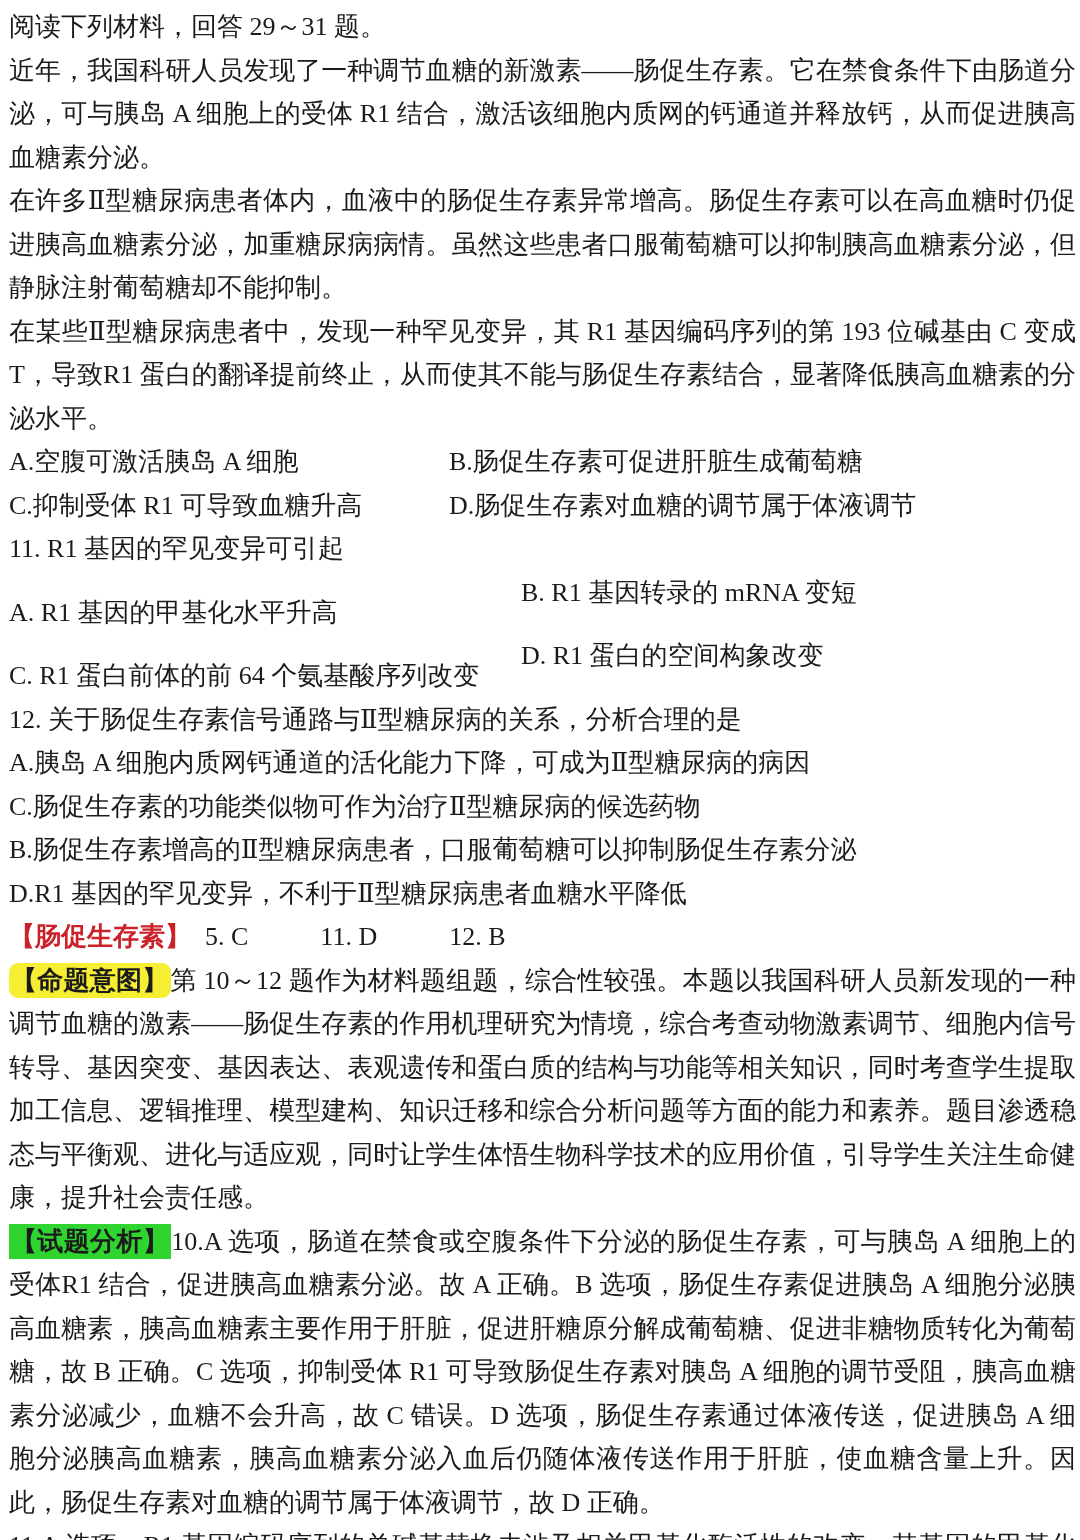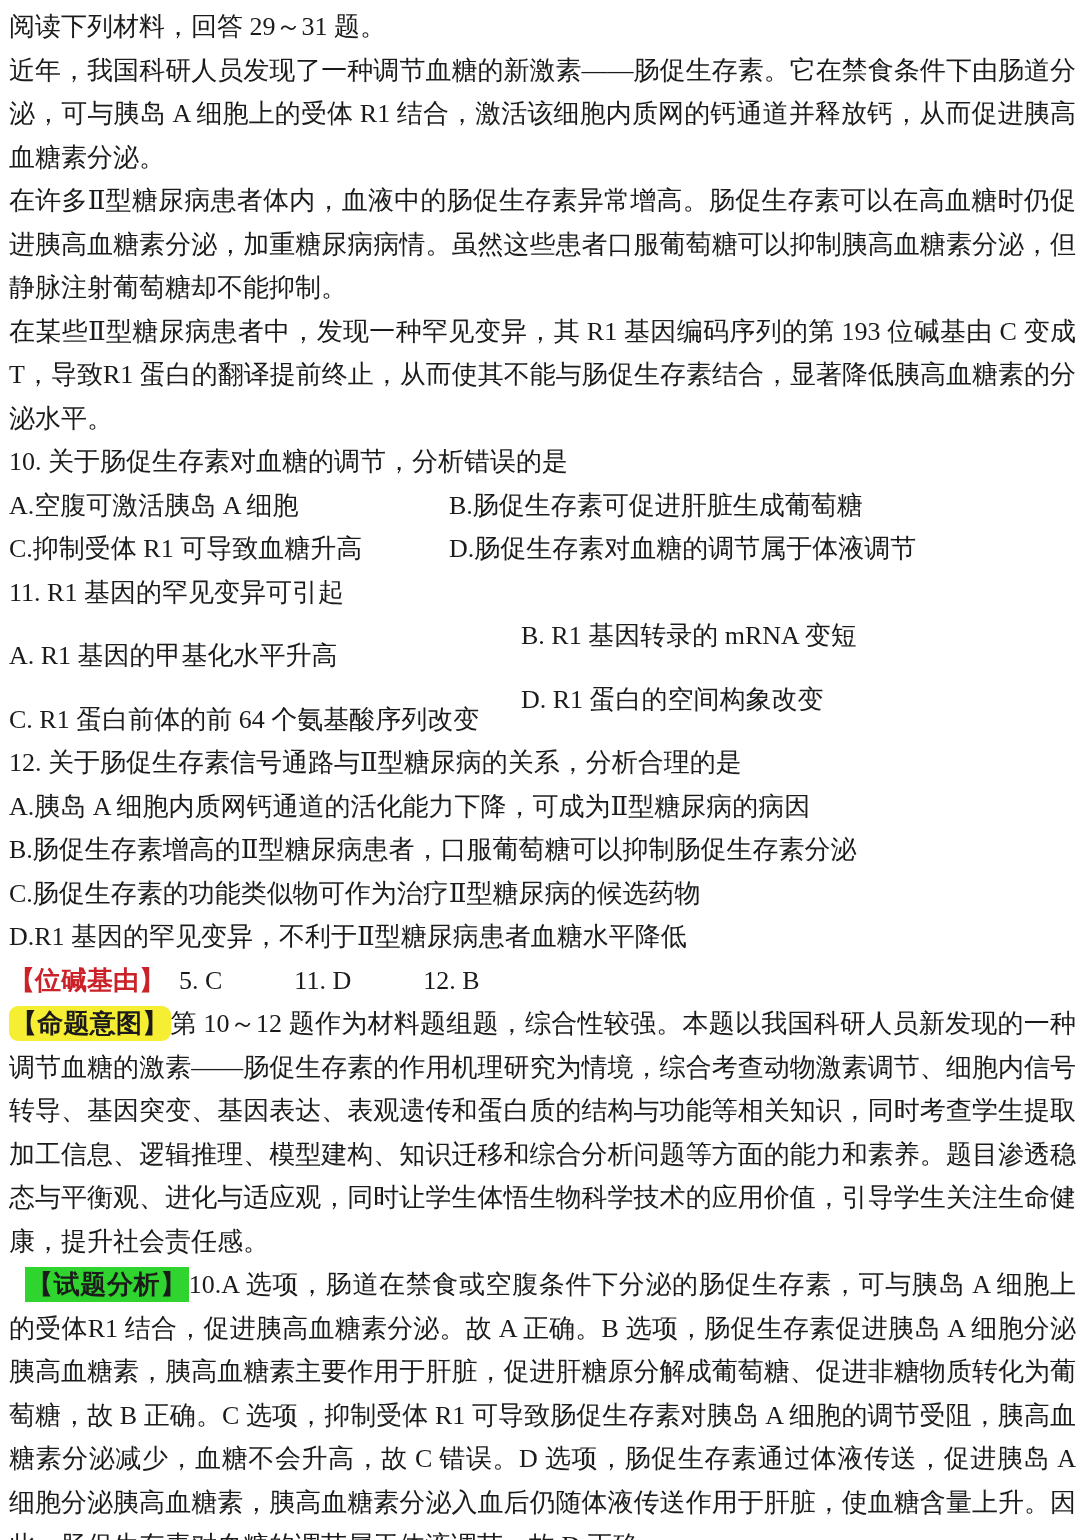--- a/index.html
+++ b/index.html
@@ -37,39 +37,38 @@
     color: #cb2128;
     font-weight: bold;
     margin-right: 14px;
   }
   .answer-item { margin-right: 72px; }
   .hl-label {
     font-weight: bold;
     padding: 3px 2px;
   }
   .hl-yellow { background: #f6ee33; border-radius: 9px; }
-  .hl-green  { background: #2fd42f; margin-left: 16px; }
+  .hl-green  { background: #2fd42f; }
   .flow-para {
     text-align: justify;
     text-justify: inter-ideograph;
   }
 </style>
 </head>
 <body>
 
 <div class="page">
 
   <p class="para">阅读下列材料，回答 29～31 题。</p>
 
   <p class="para">近年，我国科研人员发现了一种调节血糖的新激素——肠促生存素。它在禁食条件下由肠道分泌，可与胰岛 A 细胞上的受体 R1 结合，激活该细胞内质网的钙通道并释放钙，从而促进胰高血糖素分泌。</p>
   <p class="para">在许多Ⅱ型糖尿病患者体内，血液中的肠促生存素异常增高。肠促生存素可以在高血糖时仍促进胰高血糖素分泌，加重糖尿病病情。虽然这些患者口服葡萄糖可以抑制胰高血糖素分泌，但静脉注射葡萄糖却不能抑制。</p>
   <p class="para">在某些Ⅱ型糖尿病患者中，发现一种罕见变异，其 R1 基因编码序列的第 193 位碱基由 C 变成 T，导致R1 蛋白的翻译提前终止，从而使其不能与肠促生存素结合，显著降低胰高血糖素的分泌水平。</p>
 
   <section>
-    <p class="para">10.  关于肠促生存素对血糖的调节，分析错误的是</p>
     <div class="opt-row">
       <span class="col-q10">A.空腹可激活胰岛 A 细胞</span>
       <span>B.肠促生存素可促进肝脏生成葡萄糖</span>
     </div>
     <div class="opt-row">
       <span class="col-q10">C.抑制受体 R1 可导致血糖升高</span>
       <span>D.肠促生存素对血糖的调节属于体液调节</span>
     </div>
   </section>
 
@@ -81,27 +80,27 @@
     </div>
     <div class="opt-row">
       <span class="col-q11">C.  R1 蛋白前体的前 64 个氨基酸序列改变</span>
       <span>D.  R1 蛋白的空间构象改变</span>
     </div>
   </section>
 
   <section>
     <p class="para">12.  关于肠促生存素信号通路与Ⅱ型糖尿病的关系，分析合理的是</p>
     <p class="para">A.胰岛 A 细胞内质网钙通道的活化能力下降，可成为Ⅱ型糖尿病的病因</p>
+    <p class="para">C.肠促生存素的功能类似物可作为治疗Ⅱ型糖尿病的候选药物</p>
     <p class="para">B.肠促生存素增高的Ⅱ型糖尿病患者，口服葡萄糖可以抑制肠促生存素分泌</p>
-    <p class="para">C.肠促生存素的功能类似物可作为治疗Ⅱ型糖尿病的候选药物</p>
     <p class="para">D.R1 基因的罕见变异，不利于Ⅱ型糖尿病患者血糖水平降低</p>
   </section>
 
   <div class="answer-line">
-    <span class="answer-label">【位碱基由】</span>
+    <span class="answer-label">【肠促生存素】</span>
     <span class="answer-item">5.  C</span>
     <span class="answer-item">11.  D</span>
     <span class="answer-item">12.  B</span>
   </div>
 
   <p class="flow-para"><span class="hl-label hl-yellow">【命题意图】</span><span>第 10～12 题作为材料题组题，综合性较强。本题以我国科研人员新发现的一种调节血糖的激素——肠促生存素的作用机理研究为情境，综合考查动物激素调节、细胞内信号转导、基因突变、基因表达、表观遗传和蛋白质的结构与功能等相关知识，同时考查学生提取加工信息、逻辑推理、模型建构、知识迁移和综合分析问题等方面的能力和素养。题目渗透稳态与平衡观、进化与适应观，同时让学生体悟生物科学技术的应用价值，引导学生关注生命健康，提升社会责任感。</span></p>
 
   <p class="flow-para"><span class="hl-label hl-green">【试题分析】</span><span>10.A 选项，肠道在禁食或空腹条件下分泌的肠促生存素，可与胰岛 A 细胞上的受体R1 结合，促进胰高血糖素分泌。故 A 正确。B 选项，肠促生存素促进胰岛 A 细胞分泌胰高血糖素，胰高血糖素主要作用于肝脏，促进肝糖原分解成葡萄糖、促进非糖物质转化为葡萄糖，故 B 正确。C 选项，抑制受体 R1 可导致肠促生存素对胰岛 A 细胞的调节受阻，胰高血糖素分泌减少，血糖不会升高，故 C 错误。D 选项，肠促生存素通过体液传送，促进胰岛  A 细胞分泌胰高血糖素，胰高血糖素分泌入血后仍随体液传送作用于肝脏，使血糖含量上升。因此，肠促生存素对血糖的调节属于体液调节，故 D 正确。</span></p>
 
   <p class="flow-para">11.A 选项，R1  基因编码序列的单碱基替换未涉及相关甲基化酶活性的改变，其基因的甲基化水平不会升高，故 A 错误。B 选项，单碱基替换并未改变 R1 基因碱基数量，且该突变未涉及启动子、</p>

